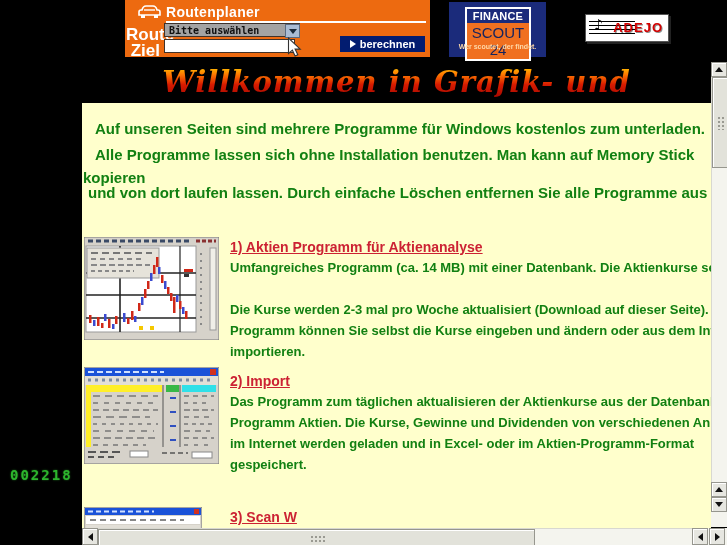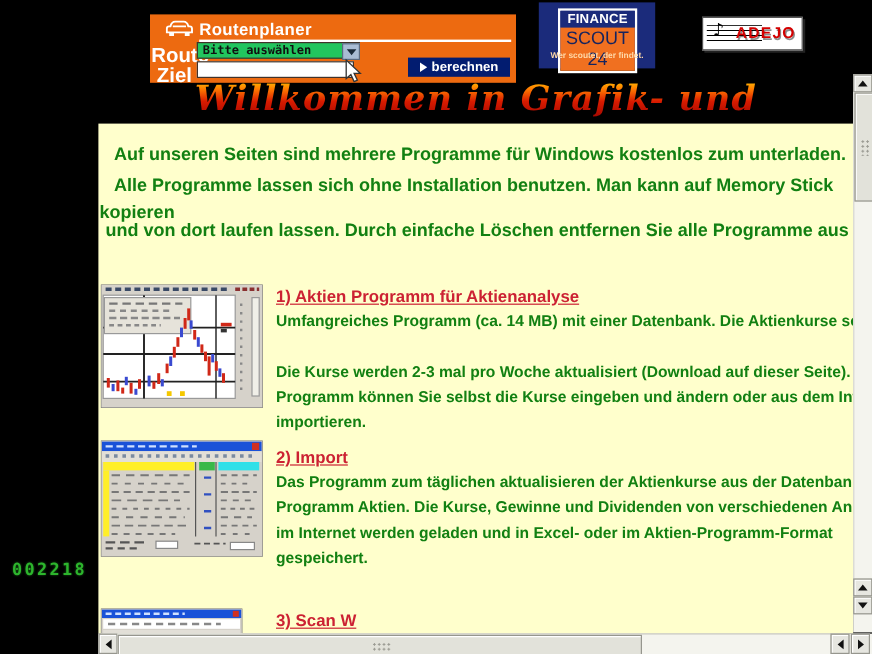--- a/index.html
+++ b/index.html
@@ -1,27 +1,27 @@
 <!DOCTYPE html>
 <html><head>
 <meta charset="utf-8">
 <style>
   html,body{margin:0;padding:0;background:#000;}
   .stage{position:relative;width:727px;height:545px;background:#000;overflow:hidden;
          font-family:"Liberation Sans",sans-serif;}
 
   
-  .rp{position:absolute;left:125px;top:0;width:305px;height:57px;background:#ED6A10;cursor:pointer;margin-top:12px;}
+  .rp{position:absolute;left:125px;top:0;width:305px;height:57px;background:#ED6A10;cursor:pointer;}
   .rp-car{position:absolute;left:13px;top:4px;}
   .rp-title{position:absolute;left:41px;top:4px;color:#fff;font-size:14px;font-weight:bold;letter-spacing:.3px;}
   .rp-rule{position:absolute;left:41px;top:21px;width:384px;max-width:260px;height:2px;background:#fff;}
   .rp-label{position:absolute;color:#fff;font-size:17px;font-weight:bold;width:34px;text-align:right;}
   .rp-route-label{left:1px;top:25px;}
   .rp-ziel-label{left:1px;top:41px;}
-  .rp-select{position:absolute;left:39px;top:23px;width:136px;height:14px;background:#22c55e;border:1px solid #40322a;
+  .rp-select{position:absolute;left:39px;top:23px;width:136px;height:14px;background:#a3a3a3;border:1px solid #40322a;
              font-family:"DejaVu Sans Mono",monospace;font-size:10px;font-weight:bold;color:#111;
              line-height:14px;padding-left:4px;box-sizing:border-box;}
   .rp-select-btn{position:absolute;left:160px;top:24px;width:13px;height:12px;background:#a9bcd4;
                  border:1px solid #5a6a80;display:flex;align-items:center;justify-content:center;}
   .rp-input{position:absolute;left:39px;top:39px;width:131px;height:14px;background:#fff;border:1px solid #40322a;
             font-size:10px;box-sizing:border-box;padding:0 3px;}
   .rp-btn{position:absolute;left:215px;top:36px;width:85px;height:16px;background:#021C70;color:#fff;
           font-size:11px;font-weight:bold;display:flex;align-items:center;justify-content:center;gap:4px;cursor:pointer;}
   .cursor-svg{position:absolute;left:162px;top:37px;pointer-events:none;}
 

